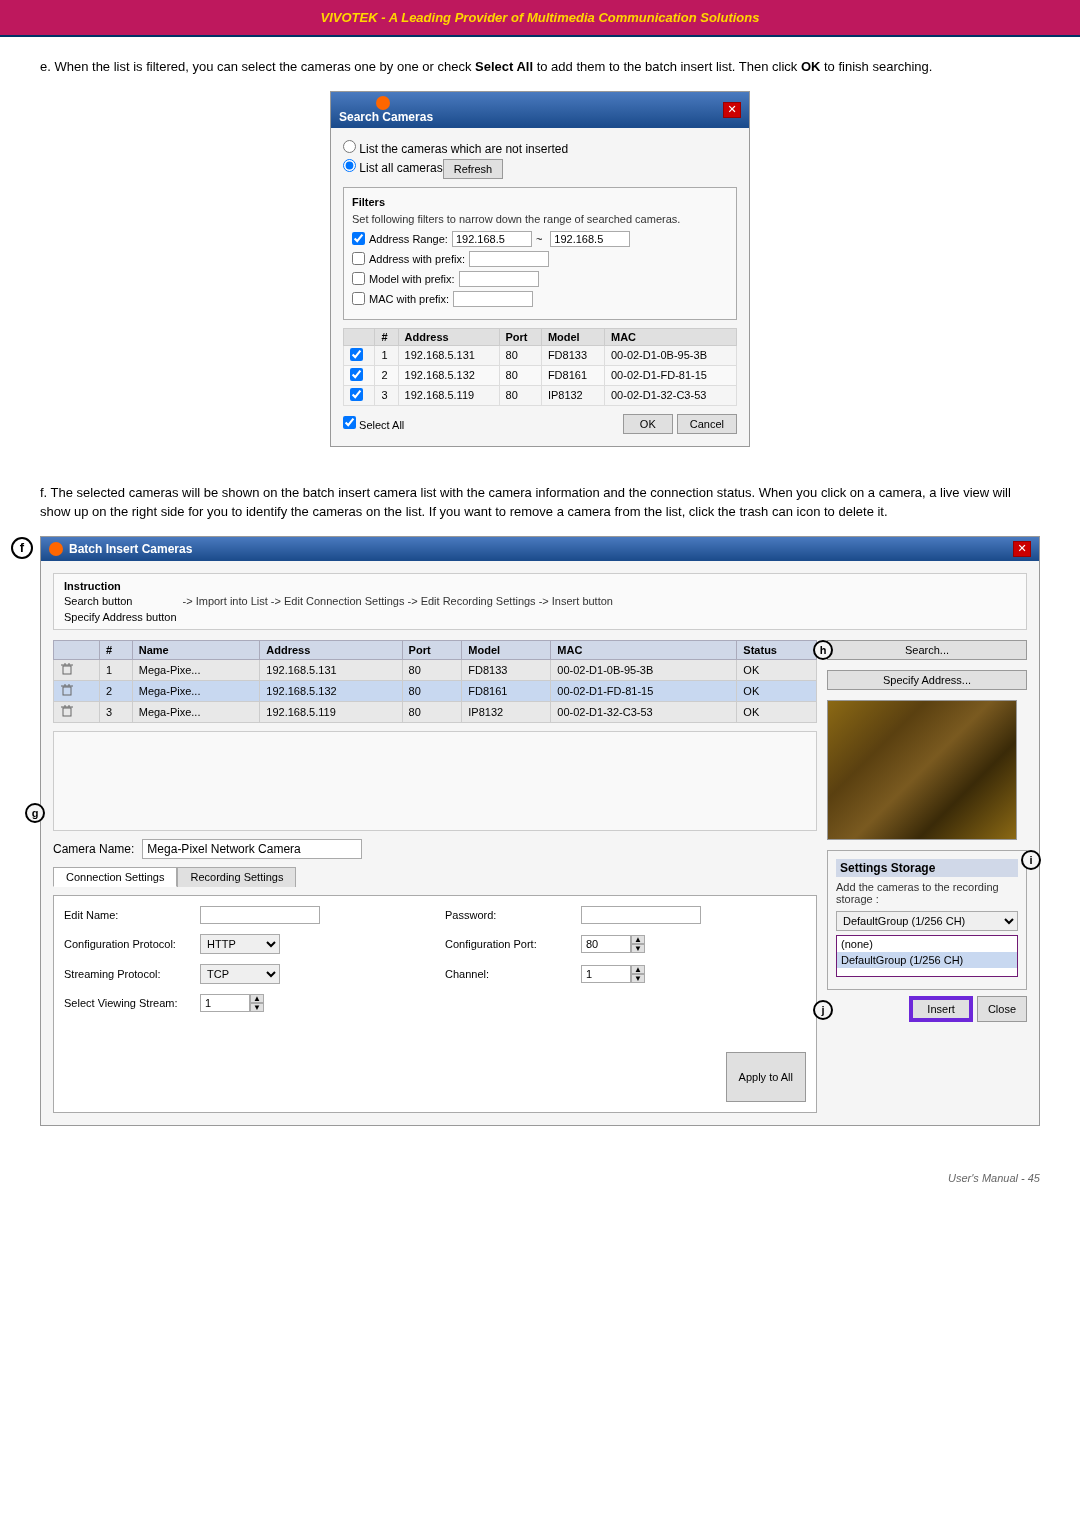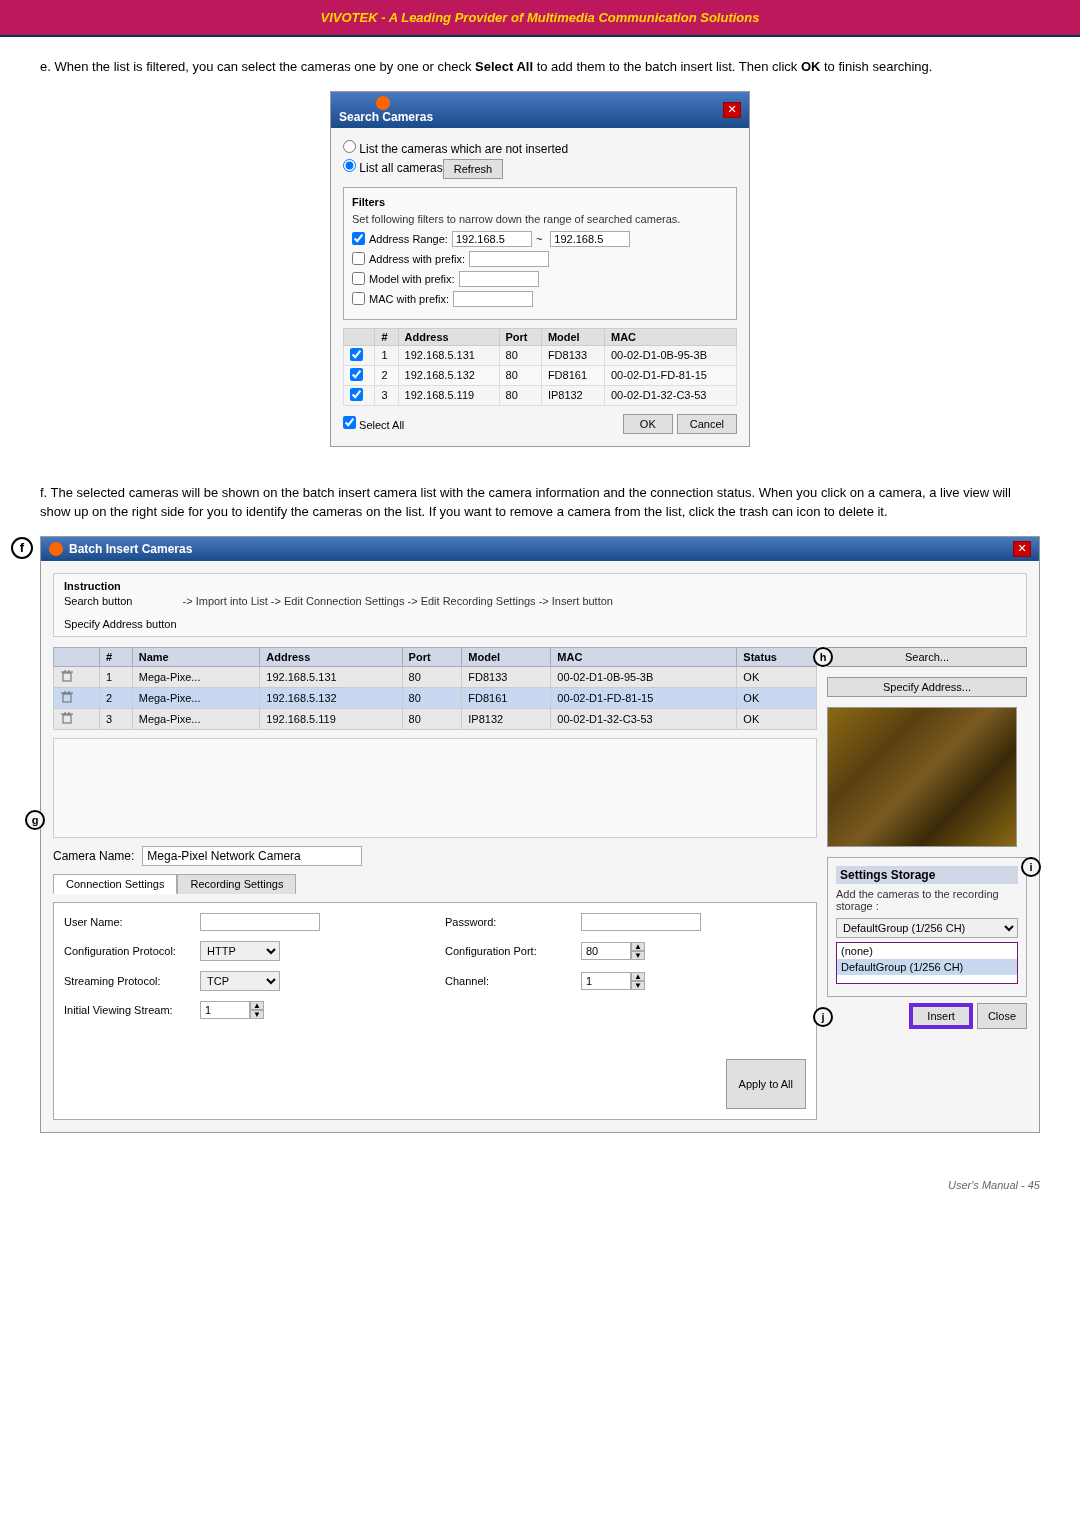--- a/index.html
+++ b/index.html
@@ -94,21 +94,21 @@
     .select-all-row label { font-size: 11px; }
     .btn-ok { background: #e0e0e0; border: 1px solid #999; padding: 3px 16px; font-size: 11px; cursor: pointer; }
     .btn-cancel { background: #e0e0e0; border: 1px solid #999; padding: 3px 12px; font-size: 11px; cursor: pointer; }
 
     
     .batch-dialog { width: 100%; max-width: 1000px; }
     .instruction-box { border: 1px solid #ccc; padding: 6px 10px; margin-bottom: 10px; background: #fafafa; font-size: 11px; }
     .instruction-box .inst-title { font-size: 11px; font-weight: bold; margin-bottom: 3px; }
     .instruction-flow { font-size: 11px; color: #333; }
     .instruction-row { display: flex; align-items: flex-start; gap: 6px; }
-    .instruction-col { display: flex; flex-direction: column; gap: 11px; }
+    .instruction-col { display: flex; flex-direction: column; gap: 4px; }
 
     .batch-main { display: flex; gap: 10px; }
     .batch-left { flex: 1; }
     .batch-right { width: 200px; display: flex; flex-direction: column; }
 
     .batch-table { width: 100%; border-collapse: collapse; font-size: 11px; margin-bottom: 8px; }
     .batch-table th { background: #d0d8e8; border: 1px solid #aab; padding: 3px 6px; text-align: left; font-weight: bold; }
     .batch-table td { border: 1px solid #ccc; padding: 2px 6px; font-size: 11px; }
 
     .camera-preview { width: 190px; height: 140px; background: #8B6914; border: 1px solid #999; overflow: hidden; position: relative; }
@@ -383,21 +383,21 @@
               </div>
 
               <div class="tabs">
                 <div class="tab active">Connection Settings</div>
                 <div class="tab">Recording Settings</div>
               </div>
 
               <div class="tab-content">
                 <div class="form-grid">
                   <div class="form-row">
-                    <label>User Name:</label>
+                    <label>Edit Name:</label>
                     <input type="text" style="border: 1px solid rgb(170, 170, 170); padding: 2px 4px; font-size: 11px; width: 120px;">
                   </div>
                   <div class="form-row">
                     <label>Password:</label>
                     <input type="password" style="border: 1px solid rgb(170, 170, 170); padding: 2px 4px; font-size: 11px; width: 120px;">
                   </div>
                   <div class="form-row">
                     <label>Configuration Protocol:</label>
                     <select style="border:1px solid #aaa; padding:2px; font-size:11px; width:80px;">
                       <option>HTTP</option>
@@ -425,21 +425,21 @@
                     <label>Channel:</label>
                     <div class="spinner-group">
                       <input type="text" value="1" style="border: 1px solid rgb(170, 170, 170); padding: 2px 4px; font-size: 11px; width: 50px;">
                       <div class="spinner-btns">
                         <button>▲</button>
                         <button>▼</button>
                       </div>
                     </div>
                   </div>
                   <div class="form-row">
-                    <label>Initial Viewing Stream:</label>
+                    <label>Select Viewing Stream:</label>
                     <div class="spinner-group">
                       <input type="text" value="1" style="border: 1px solid rgb(170, 170, 170); padding: 2px 4px; font-size: 11px; width: 50px;">
                       <div class="spinner-btns">
                         <button>▲</button>
                         <button>▼</button>
                       </div>
                     </div>
                   </div>
                 </div>
                 <div class="apply-all-row">

